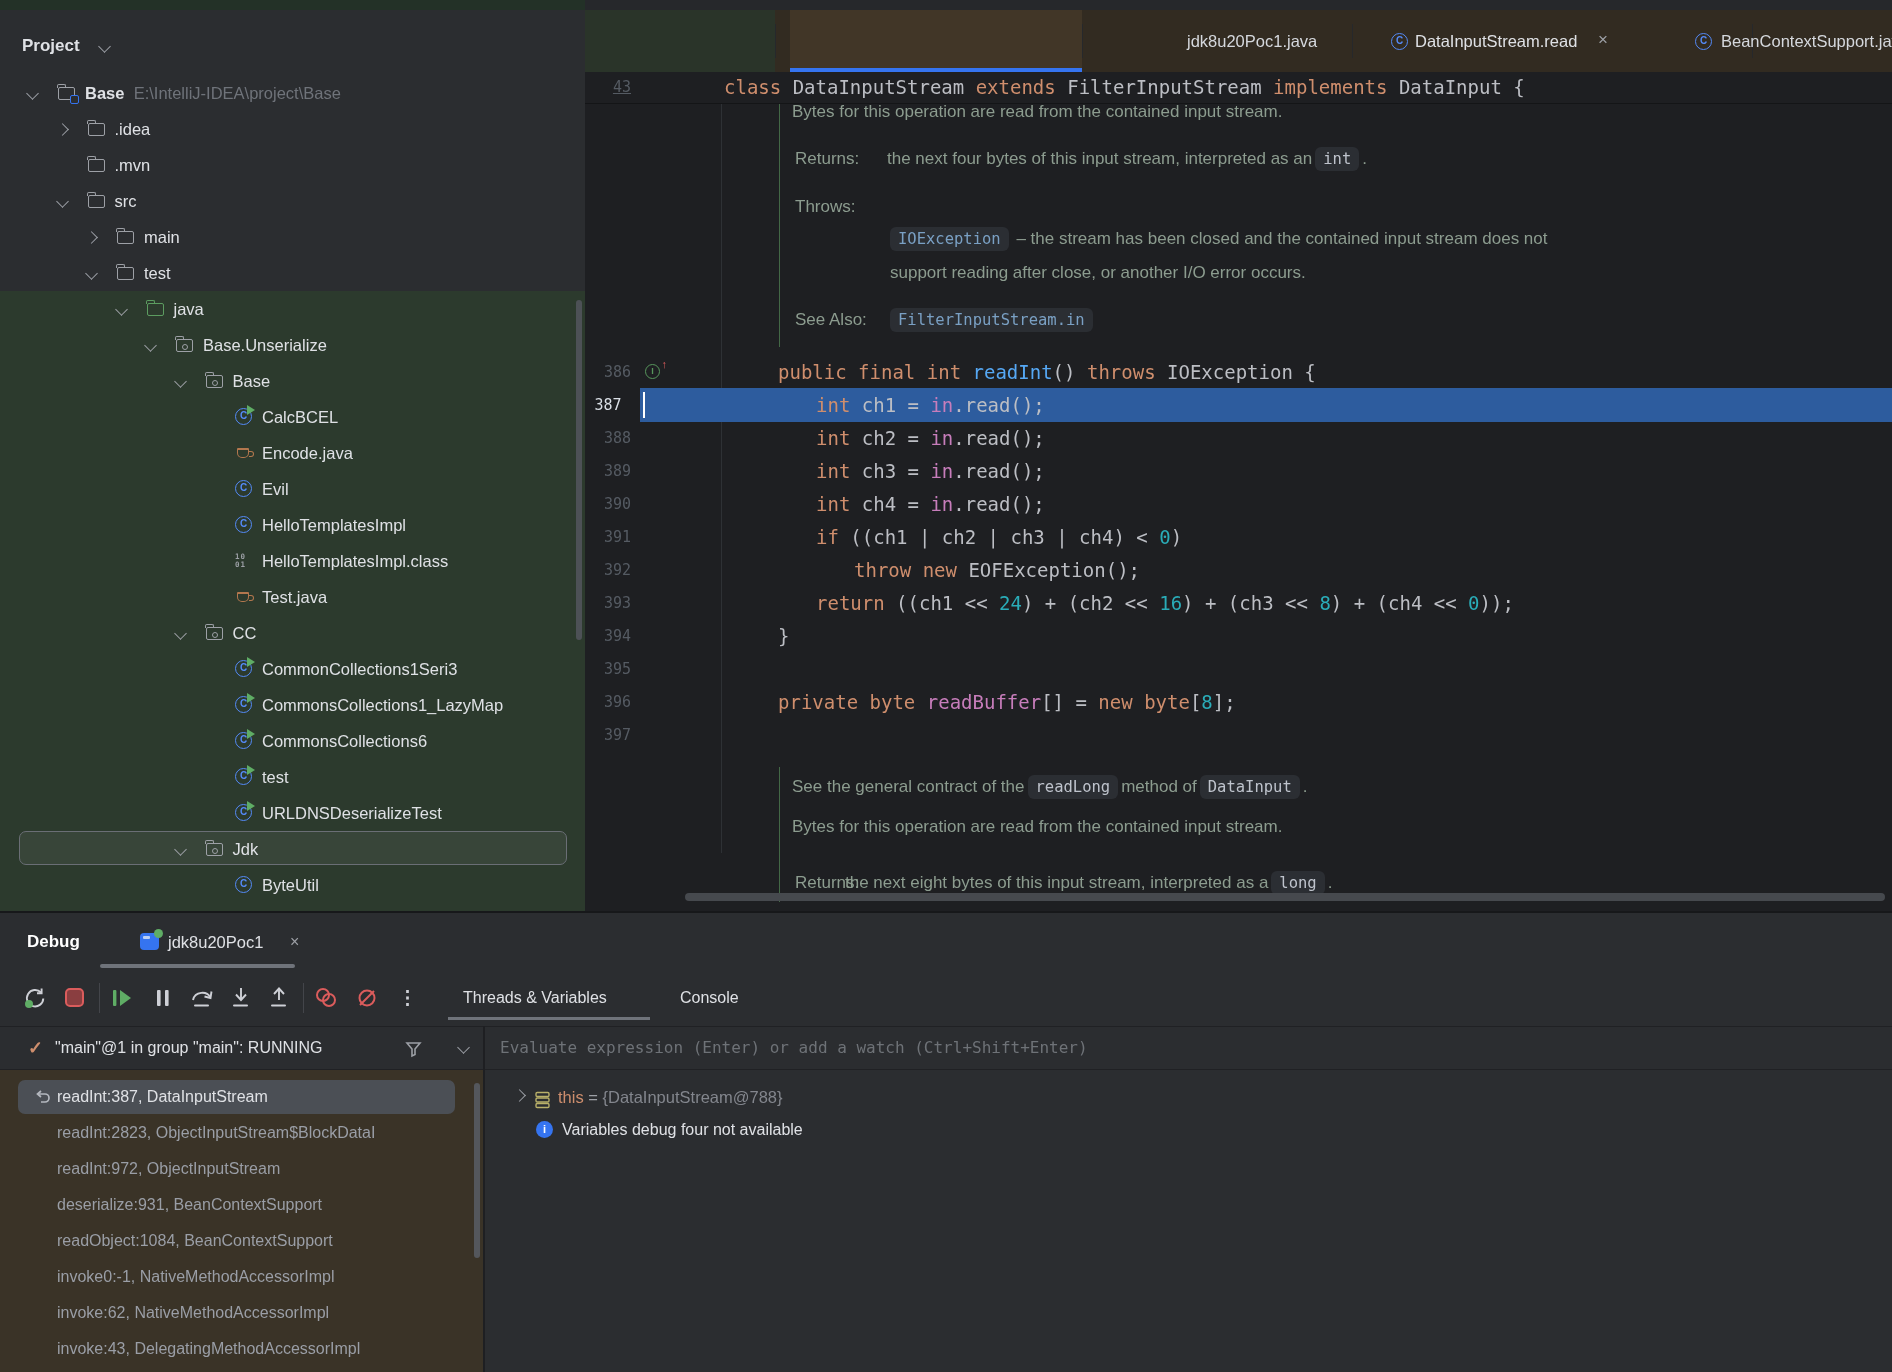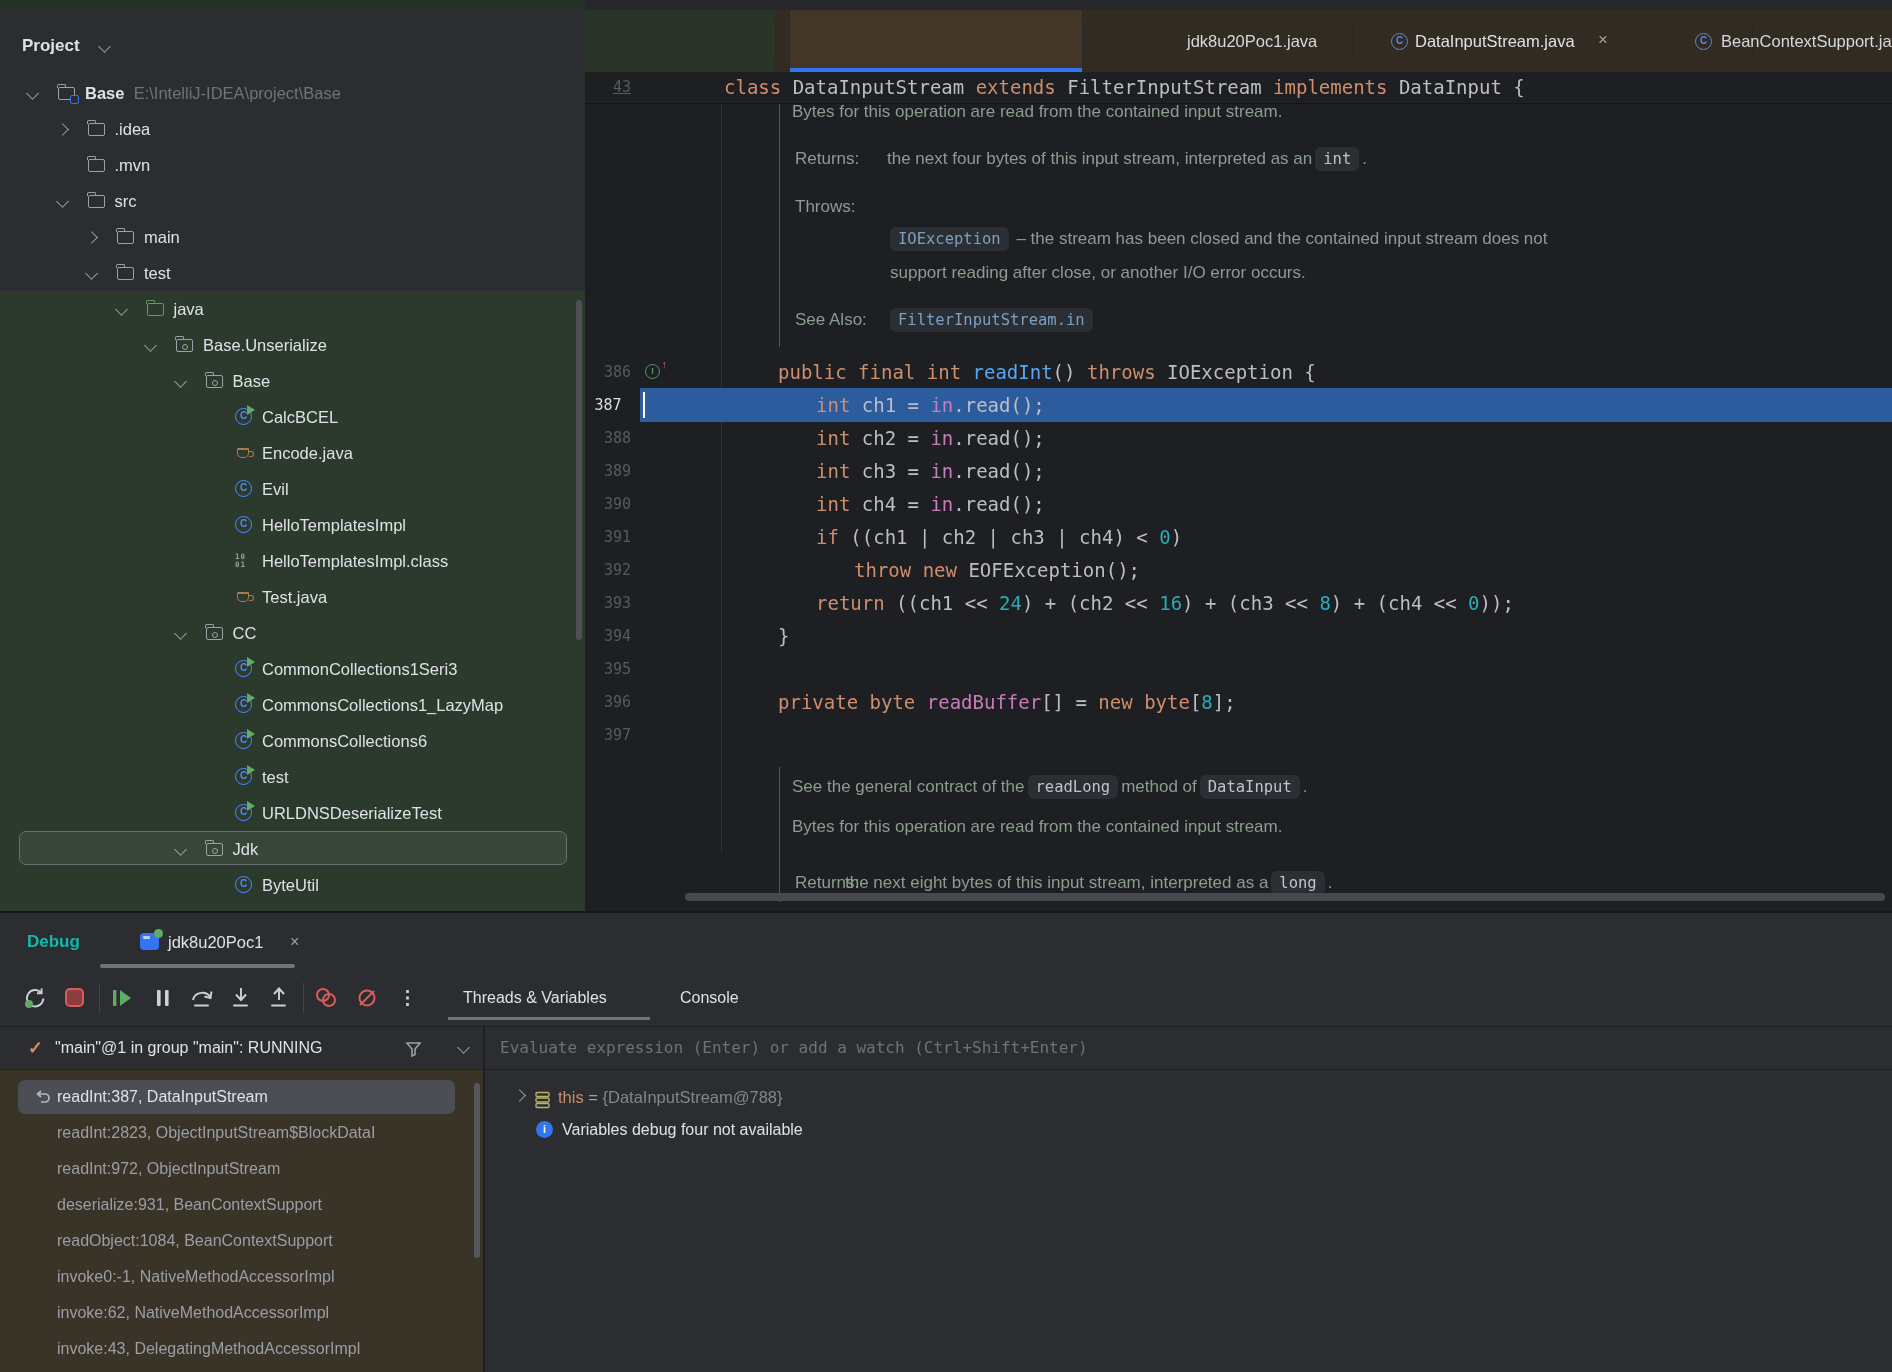--- a/index.html
+++ b/index.html
@@ -57,21 +57,21 @@
   .doc-chip.link{color:#7AA0C4;}
   .doc-vline{width:1px;background:#436846;z-index:2;}
   #hint-396{left:698px;top:614px;height:33px;line-height:33px;font-family:"DejaVu Sans Mono",monospace;
     font-style:italic;font-size:18px;color:#787C83;z-index:3;white-space:pre;}
   .gut-icon{width:15px;height:15px;border:1.6px solid #57965C;border-radius:50%;color:#57965C;
     font-size:9px;line-height:12px;text-align:center;font-weight:bold;box-sizing:border-box;z-index:4;}
   .gut-icon:after{content:"\2191";position:absolute;right:-8px;top:-7px;color:#DB5C5C;font-size:11px;}
   #editor-hscroll{left:100px;top:821px;width:1200px;height:8px;background:#46494E;border-radius:4px;z-index:7;}
   
   #debug-panel{left:0;top:911px;width:1892px;height:461px;background:#2B2D30;border-top:2px solid #17181A;overflow:hidden;}
-  #dbg-title{left:27px;top:15px;height:28px;line-height:28px;font-weight:bold;font-size:17px;color:#14b8a6;}
+  #dbg-title{left:27px;top:15px;height:28px;line-height:28px;font-weight:bold;font-size:17px;color:#ffffff;}
   #dbg-tab-icon{left:140px;top:20px;width:19px;height:17px;background:#3574F0;border-radius:4px;}
   #dbg-tab-icon:before{content:"";position:absolute;left:3px;top:3px;width:7px;height:3px;background:#BCD0F5;border-radius:1px;}
   #dbg-tab-icon:after{content:"";position:absolute;right:-4px;top:-4px;width:9px;height:9px;background:#5FAD65;border-radius:50%;}
   #dbg-tab-label{left:168px;top:15px;height:28px;line-height:28px;font-size:16.5px;color:#DFE1E5;}
   #dbg-tab-close{left:290px;top:15px;height:28px;line-height:28px;font-size:16px;color:#9DA0A6;}
   #dbg-tab-underline{left:100px;top:51px;width:195px;height:4px;background:#6F737A;border-radius:2px;}
   #dbg-toolbar-sep1{left:99px;top:70px;width:1px;height:30px;background:#43454A;}
   #dbg-toolbar-sep2{left:303px;top:70px;width:1px;height:30px;background:#43454A;}
   .tbtn{top:72px;width:26px;height:26px;}
   .tool-tab{top:70px;height:30px;line-height:30px;font-size:16px;color:#DFE1E5;}
@@ -219,21 +219,21 @@
   <div class="abs" id="tabbar">
     <div class="abs" id="tab-green"></div>
     <div class="abs" id="tab-active-bg"></div>
     <div class="abs tab-sep" style="left:190px;"></div>
     <div class="abs tab-sep" style="left:497px;"></div>
     <div class="abs tab-sep" style="left:767px;"></div>
     <div class="abs tab-sep" style="left:1167px;"></div>
     <div id="tabs-host">
         <div class="tab-label abs" style="left:602px;">jdk8u20Poc1.java</div>
         <span class="ic ic-class abs" style="left:806px;top:23px;">C</span>
-        <div class="tab-label abs" style="left:830px;color:#DFE1E5;">DataInputStream.java</div>
+        <div class="tab-label abs" style="left:830px;color:#DFE1E5;">DataInputStream.read</div>
         <div class="tab-close abs" style="left:1013px;">×</div>
         <span class="ic ic-class abs" style="left:1110px;top:23px;">C</span>
         <div class="tab-label abs" style="left:1136px;">BeanContextSupport.java</div>
       </div>
     <div class="abs" id="tab-underline"></div>
   </div>
 
   <div class="abs" id="editor">
     <div class="abs" id="exec-line"></div>
     <div class="abs" id="indent-guide"></div>

